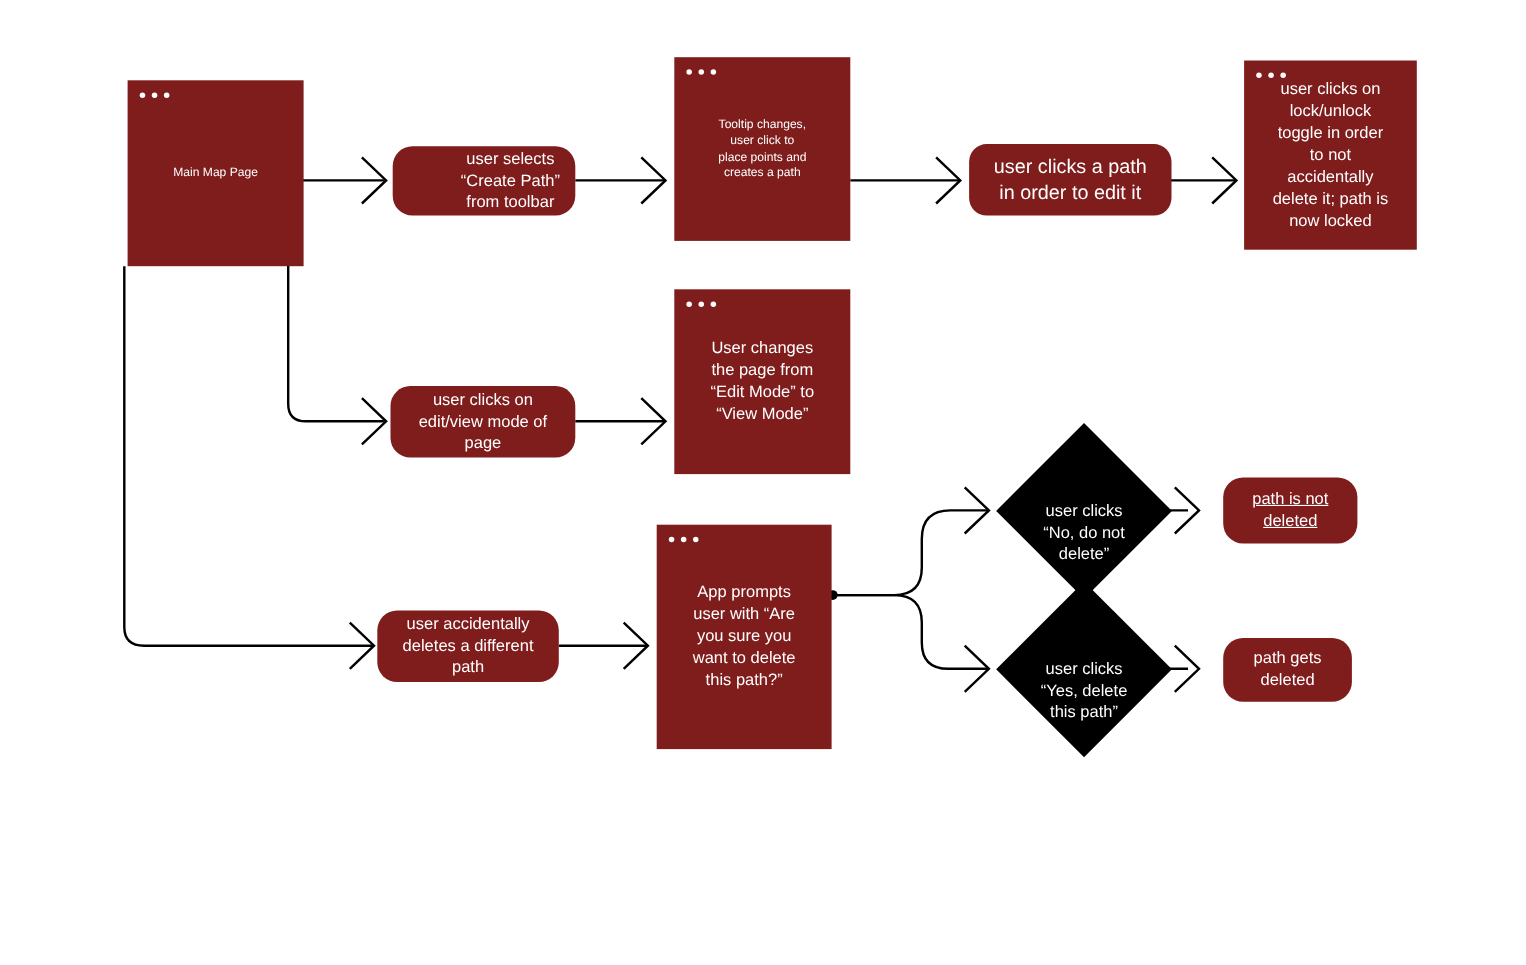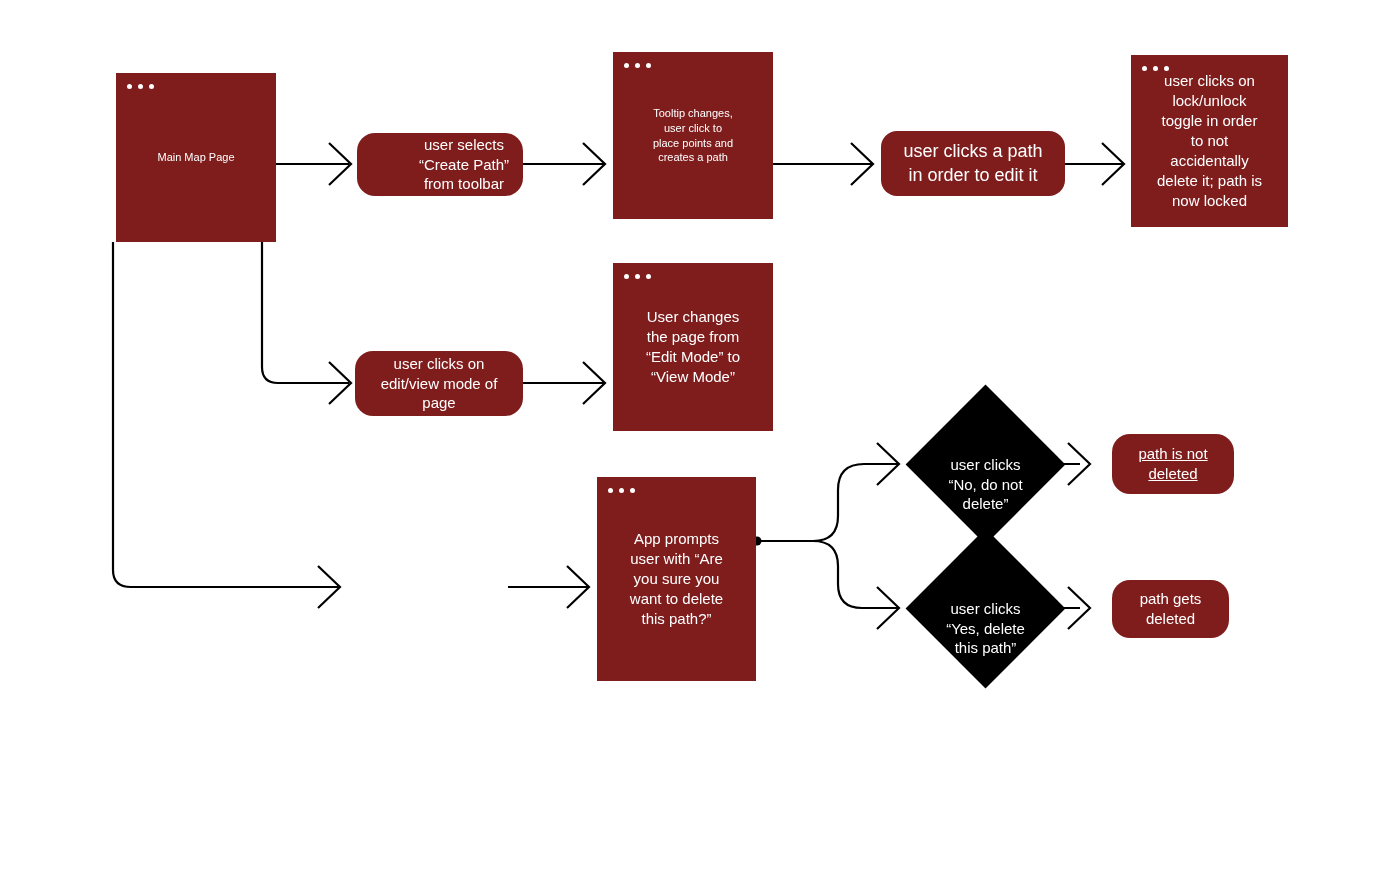--- a/index.html
+++ b/index.html
@@ -183,20 +183,25 @@
   </div>
 
   <div class="node window-node" style="left:613px; top:263px; width:160px; height:168px; font-size:15px;">
     <span class="dots"><i></i><i></i><i></i></span>
     <span class="nlabel">User changes
 the page from
 “Edit Mode” to
 “View Mode”</span>
   </div>
 
+  <div class="node step-node" style="left:343px; top:555px; width:165px; height:65px; font-size:15px;">
+    <span class="nlabel">user accidentally
+deletes a different
+path</span>
+  </div>
 
   <div class="node window-node" style="left:597px; top:477px; width:159px; height:204px; font-size:15px;">
     <span class="dots"><i></i><i></i><i></i></span>
     <span class="nlabel">App prompts
 user with “Are
 you sure you
 want to delete
 this path?”</span>
   </div>
 

